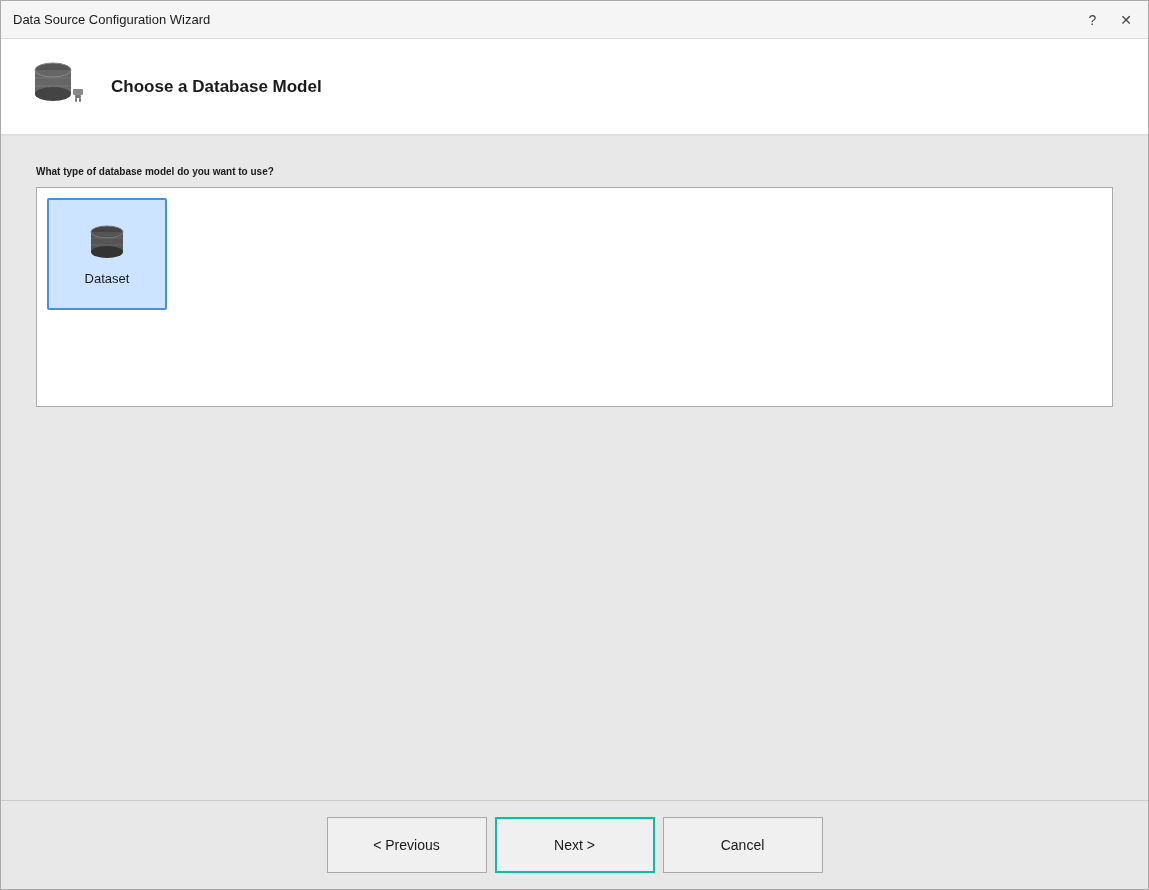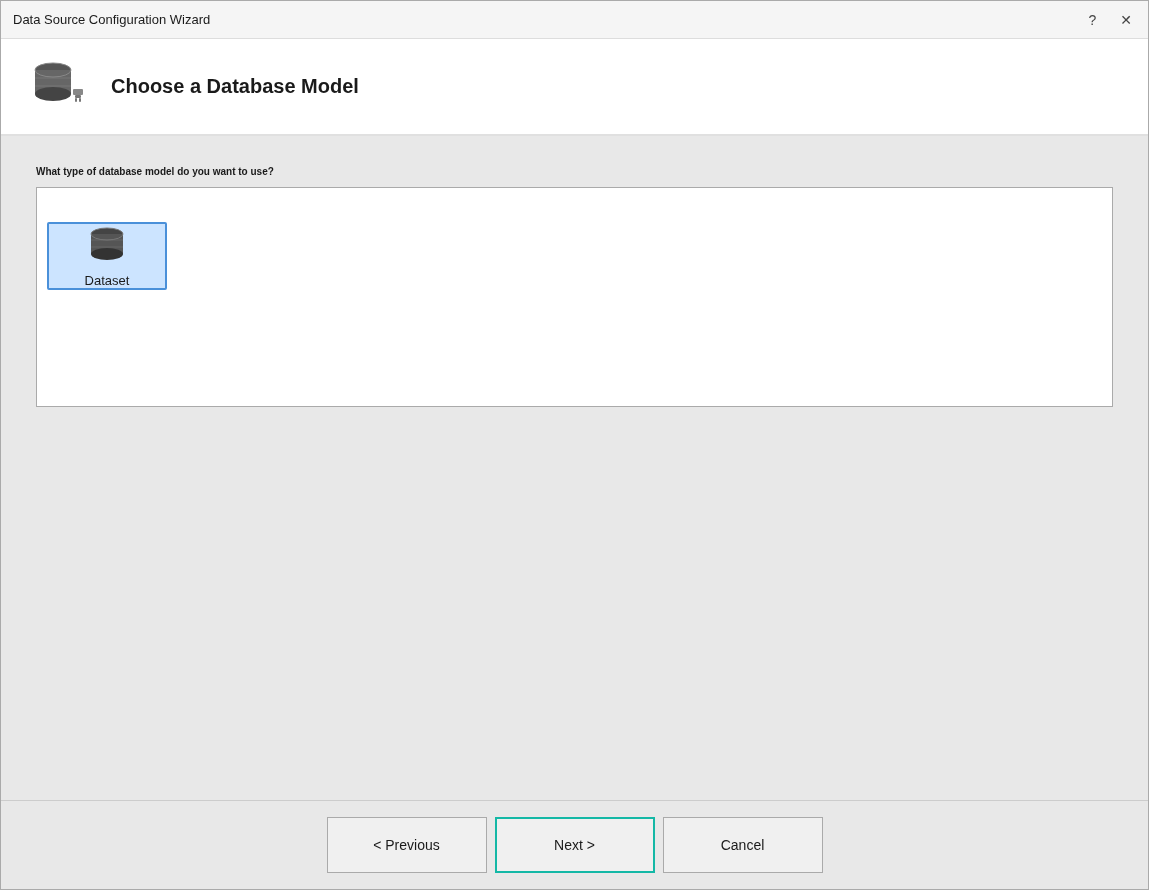--- a/index.html
+++ b/index.html
@@ -81,21 +81,21 @@
     .header-icon {
       width: 60px;
       height: 55px;
       display: flex;
       align-items: center;
       justify-content: center;
       flex-shrink: 0;
     }
 
     .header-title-text {
-      font-size: 20px;
+      font-size: 17px;
       font-weight: bold;
       color: #1a1a1a;
     }
 
     .content-area {
       background: #e8e8e8;
       flex: 1;
       padding: 30px 35px;
       display: flex;
       flex-direction: column;
@@ -117,31 +117,30 @@
       display: flex;
       flex-wrap: wrap;
       align-content: flex-start;
       gap: 4px;
       min-height: 220px;
       max-height: 260px;
     }
 
     .model-item {
       width: 120px;
-      height: 68px;
+      height: 112px;
       display: flex;
       flex-direction: column;
       align-items: center;
       justify-content: center;
       gap: 6px;
       cursor: pointer;
       border: 2px solid transparent;
       padding: 6px;
       border-radius: 2px;
-      margin-top: 24px;
     }
 
     .model-item.selected {
       background: #cce4ff;
       border: 2px solid #4a90d9;
     }
 
     .model-item-label {
       font-size: 13px;
       color: #1a1a1a;

